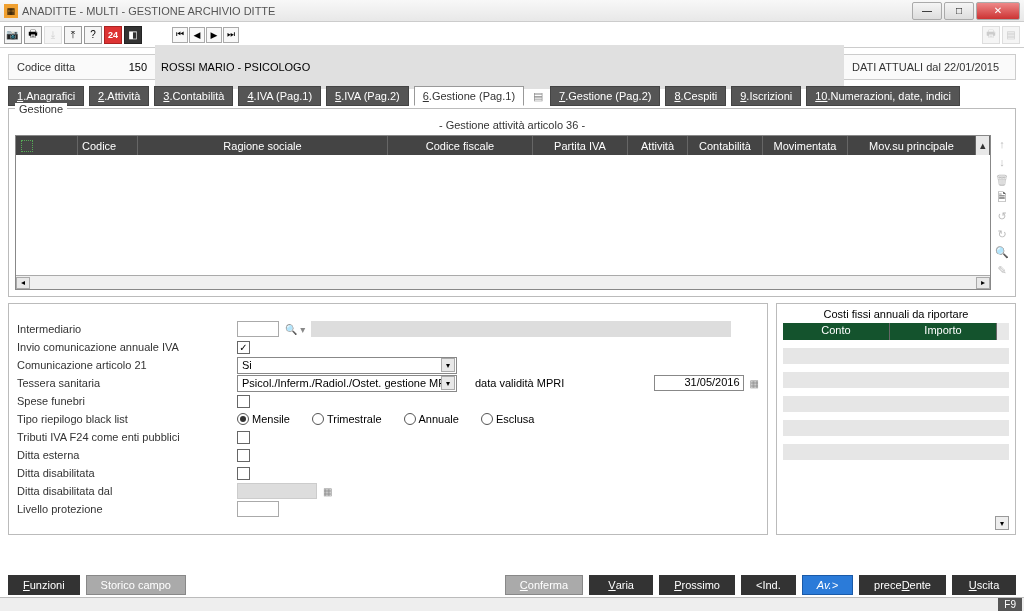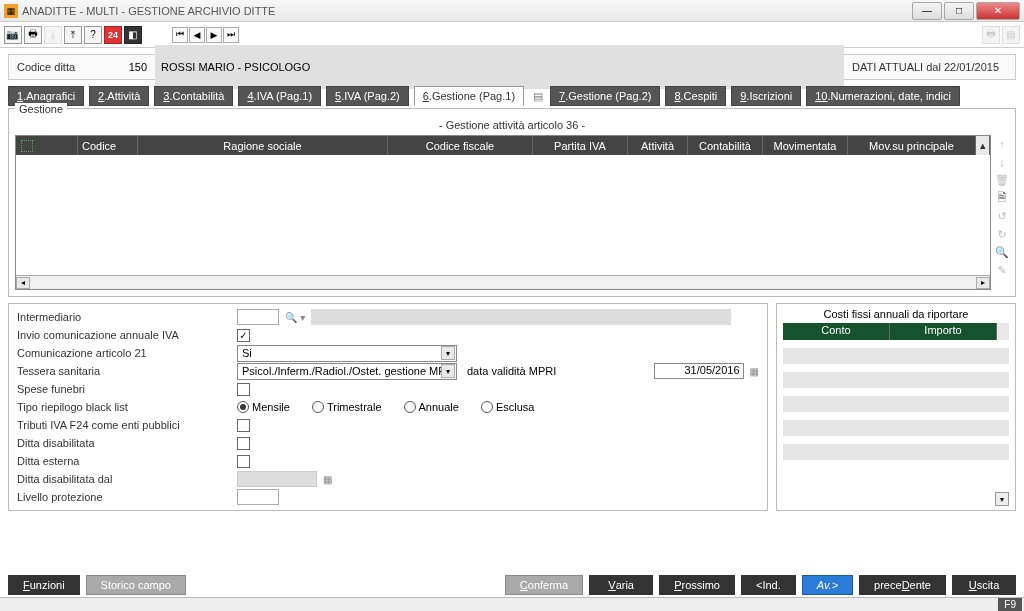--- a/index.html
+++ b/index.html
@@ -47,21 +47,21 @@
 .grid-scrollh { height: 14px; background: #f0f0f0; border-top: 1px solid #aaa; display: flex; align-items: center; }
 .scroll-arrow { width: 14px; height: 12px; border: 1px solid #aaa; background: #e8e8e8; display: flex; align-items: center; justify-content: center; font-size: 8px; }
 .scroll-track { flex: 1; height: 12px; }
 .scroll-end { width: 14px; height: 12px; border: 1px solid #aaa; background: #e8e8e8; display: flex; align-items: center; justify-content: center; font-size: 8px; }
 
 .side-tools { width: 18px; display: flex; flex-direction: column; align-items: center; gap: 4px; padding: 2px 0 0 4px; color: #bbb; }
 .side-tools .st { width: 14px; height: 14px; display: flex; align-items: center; justify-content: center; font-size: 11px; }
 .side-tools .active { color: #333; }
 
 .lower { display: flex; margin: 4px 8px 0; gap: 8px; }
-.form-left { flex: 1; border: 1px solid #bbb; padding: 4px 8px; }
+.form-left { flex: 1; border: 1px solid #bbb; padding: 16px 8px; }
 .form-row { display: flex; align-items: center; height: 18px; margin-bottom: 0px; }
 .fl-label { width: 220px; color: #333; }
 .fl-ctrl { flex: 1; display: flex; align-items: center; gap: 6px; }
 .small-input { width: 42px; height: 16px; border: 1px solid #aaa; background: #fff; }
 .lookup-icon { color: #888; font-size: 10px; }
 .long-gray { flex: 1; max-width: 420px; height: 16px; background: #ddd; }
 .checkbox { width: 13px; height: 13px; border: 1px solid #666; background: #fff; display: flex; align-items: center; justify-content: center; font-size: 10px; }
 .dropdown { height: 17px; border: 1px solid #888; background: #fff; display: flex; align-items: center; padding: 0 1px 0 4px; }
 .dropdown-text { flex: 1; white-space: nowrap; overflow: hidden; }
 .dd-arrow { width: 14px; height: 14px; background: #e8e8e8; border: 1px solid #aaa; display: flex; align-items: center; justify-content: center; font-size: 8px; }
@@ -213,21 +213,21 @@
         </div>
       </div>
     </div>
     <div class="form-row">
       <div class="fl-label">Tessera sanitaria</div>
       <div class="fl-ctrl">
         <div class="dropdown" style="width:220px">
           <span class="dropdown-text">Psicol./Inferm./Radiol./Ostet. gestione MPF</span>
           <span class="dd-arrow">▾</span>
         </div>
-        <span style="margin-left:4px">data validità MPRI</span>
+        <span style="margin-left:12px">data validità MPRI</span>
         <span style="flex:1"></span>
         <div class="date-input">31/05/2016</div>
         <span class="lookup-icon">▦</span>
       </div>
     </div>
     <div class="form-row">
       <div class="fl-label">Spese funebri</div>
       <div class="fl-ctrl">
           <div class="checkbox"></div>
         </div>
@@ -255,27 +255,27 @@
           </div>
       </div>
     </div>
     <div class="form-row">
       <div class="fl-label">Tributi IVA F24 come enti pubblici</div>
       <div class="fl-ctrl">
           <div class="checkbox"></div>
         </div>
     </div>
     <div class="form-row">
+      <div class="fl-label">Ditta esterna</div>
+      <div class="fl-ctrl">
+          <div class="checkbox"></div>
+        </div>
+    </div>
+    <div class="form-row">
       <div class="fl-label">Ditta disabilitata</div>
-      <div class="fl-ctrl">
-          <div class="checkbox"></div>
-        </div>
-    </div>
-    <div class="form-row">
-      <div class="fl-label">Ditta esterna</div>
       <div class="fl-ctrl">
           <div class="checkbox"></div>
         </div>
     </div>
     <div class="form-row">
       <div class="fl-label">Ditta disabilitata dal</div>
       <div class="fl-ctrl">
           <div class="disabled-input"></div>
           <span class="lookup-icon">▦</span>
         </div>

